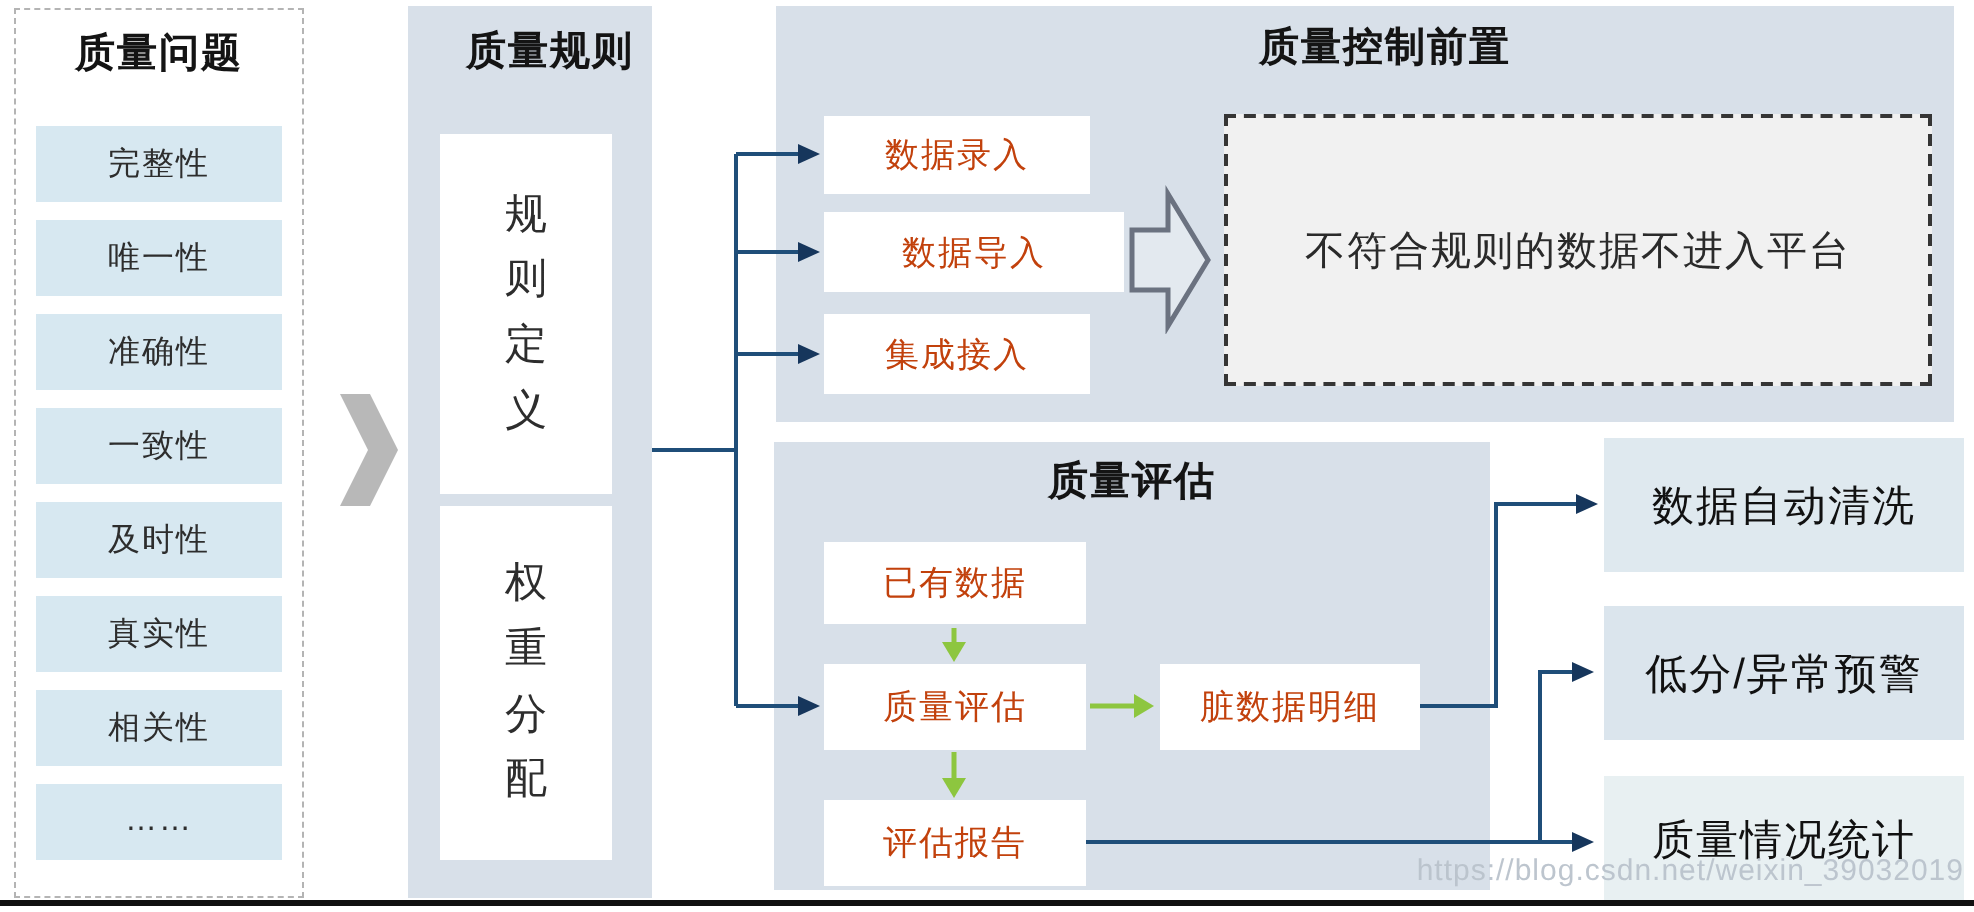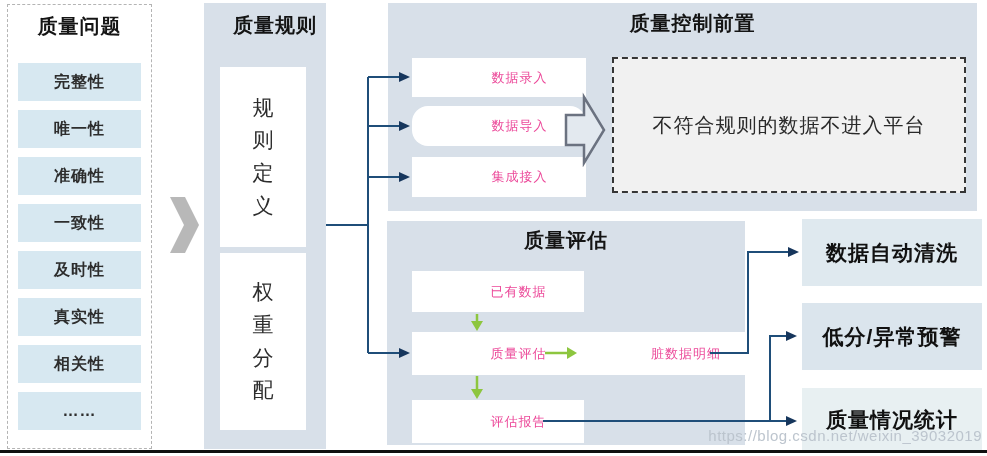--- a/index.html
+++ b/index.html
@@ -11,21 +11,21 @@
   .problems-panel{
     position:absolute;left:7px;top:4px;width:145px;height:445px;
     border:1px dashed #b4b4b4;box-sizing:border-box;background:#fff;
   }
   .panel-title{
     text-align:center;font-size:20px;font-weight:bold;color:#141414;letter-spacing:1px;
   }
   .problems-panel .panel-title{margin-top:8px;}
   .problems-items{
     position:absolute;left:10px;right:10px;top:58px;
-    display:flex;flex-direction:column;gap:9px;font-weight:bold;
+    display:flex;flex-direction:column;gap:9px;
   }
   .problem-item{
     height:38px;background:#d7e8f1;display:flex;align-items:center;justify-content:center;
     font-size:16px;color:#2d2d2d;letter-spacing:1px;
   }
   
   .big-chevron{position:absolute;left:166px;top:194px;}
   
   .rules-panel{
     position:absolute;left:204px;top:3px;width:122px;height:446px;background:#d8e0e9;
@@ -41,24 +41,24 @@
   }
   .rule-box.def{top:64px;height:180px;}
   .rule-box.weight{top:250px;height:177px;}
   
   .control-section{
     position:absolute;left:388px;top:3px;width:589px;height:208px;background:#d8e0e9;
   }
   .control-section .panel-title{margin-top:7px;padding-left:20px;}
   .wbox{
     position:absolute;background:#fff;display:flex;align-items:center;justify-content:center;
-    font-size:13px;color:#ec4899;letter-spacing:1px;padding-left:41px;
+    font-size:17px;color:#c2410c;letter-spacing:1px;
   }
   .input-1{left:24px;top:55px;width:133px;height:39px;}
-  .input-2{left:24px;top:103px;width:133px;height:40px;border-radius:16px;}
+  .input-2{left:24px;top:103px;width:150px;height:40px;}
   .input-3{left:24px;top:154px;width:133px;height:40px;}
   .block-arrow{position:absolute;left:175px;top:88px;}
   .dashed-note{
     position:absolute;left:224px;top:54px;width:354px;height:136px;box-sizing:border-box;
     background:#f1f1f1;border:2px dashed #353535;
     display:flex;align-items:center;justify-content:center;
     font-size:20px;color:#2a2a2a;letter-spacing:1px;
   }
   
   .eval-section{
@@ -66,21 +66,21 @@
   }
   .eval-section .panel-title{margin-top:6px;}
   .step-1{left:25px;top:50px;width:131px;height:41px;}
   .step-2{left:25px;top:111px;width:131px;height:43px;}
   .step-3{left:25px;top:179px;width:131px;height:43px;}
   .dirty-box{left:193px;top:111px;width:130px;height:43px;}
   
   .obox{
     position:absolute;left:802px;width:180px;
     display:flex;align-items:center;justify-content:center;
-    font-size:21px;font-weight:bold;color:#111;letter-spacing:1px;
+    font-size:21px;font-weight:normal;color:#111;letter-spacing:1px;
   }
   .out-1{top:219px;height:67px;background:#dfe9ef;}
   .out-2{top:303px;height:67px;background:#dbe5ed;}
   .out-3{top:388px;height:63px;background:#e8f0f2;}
   
   .connector-layer{position:absolute;left:0;top:0;pointer-events:none;}
   .bottom-bar{position:absolute;left:0;top:450px;width:987px;height:3px;background:#101010;z-index:5;}
   .watermark{
     position:absolute;right:5px;top:427px;z-index:6;
     font-size:15px;color:rgba(185,194,203,0.95);letter-spacing:.5px;

